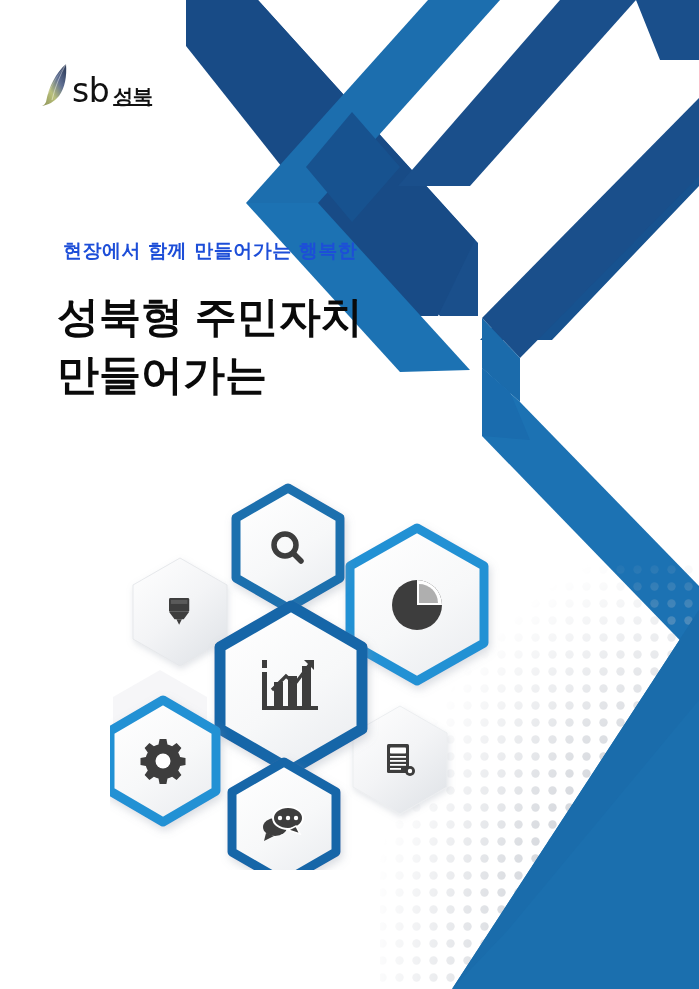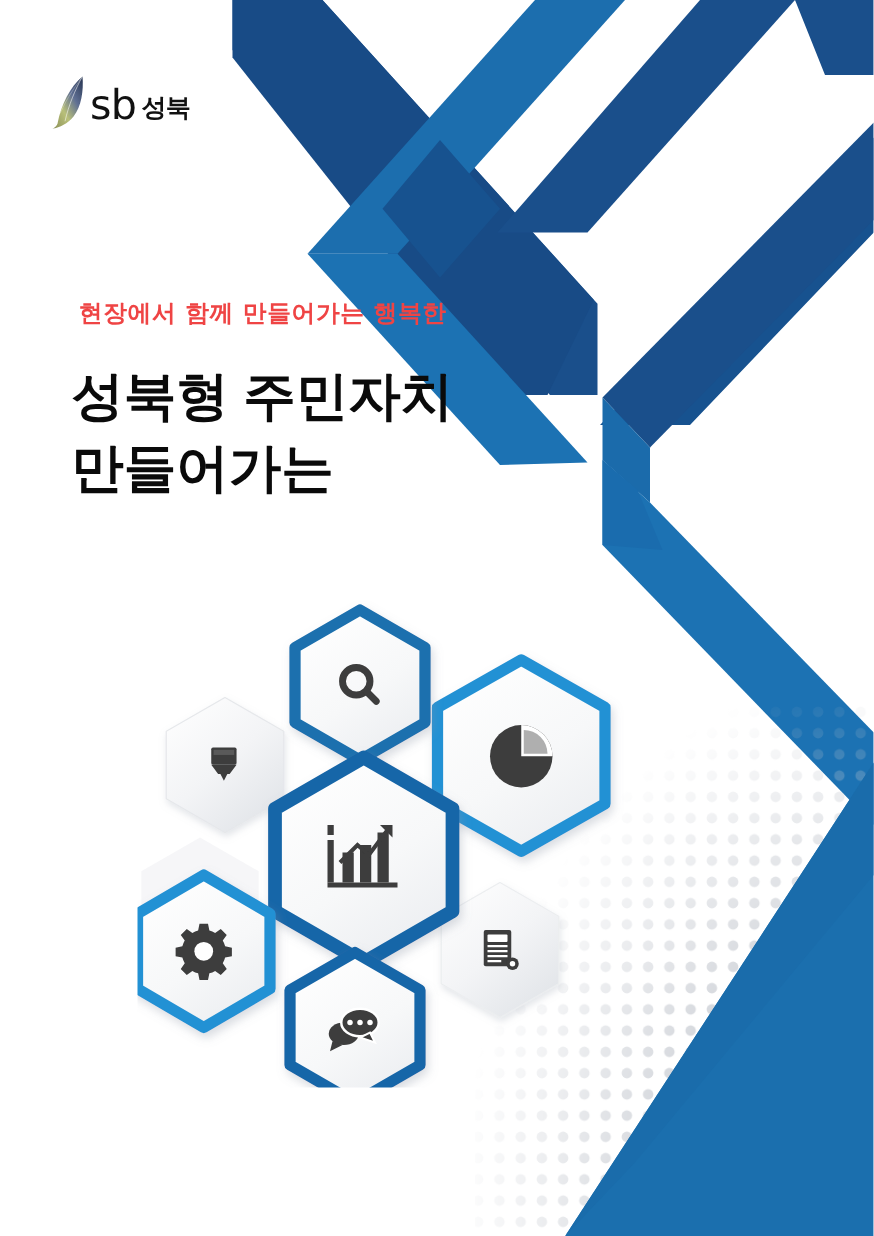--- a/index.html
+++ b/index.html
@@ -25,21 +25,21 @@
     width: 699px; height: 989px;
     pointer-events: none;
   }
 
   
   #logo {
     position: absolute;
     left: 40px;
     top: 58px;
     display: flex;
-    align-items: center;
+    align-items: flex-end;
     height: 48px;
   }
   #logo-mark {
     width: 30px;
     height: 42px;
     margin-right: 2px;
     flex: none;
   }
   #logo-sb {
     font-family: "DejaVu Sans", sans-serif;
@@ -53,34 +53,35 @@
   }
   #logo-ko {
     font-family: "DejaVu Sans", "Liberation Sans", sans-serif;
     font-size: 20px;
     font-weight: 600;
     color: #111111;
     margin-left: 4px;
     position: relative;
     top: 4px;
     letter-spacing: -0.5px;
+    text-decoration: underline;
   }
 
   
   #title-block {
     position: absolute;
     left: 57px;
     top: 238px;
     width: 400px;
   }
   #subtitle {
     font-family: "DejaVu Sans", "Liberation Sans", sans-serif;
     font-size: 19px;
     font-weight: 700;
-    color: #ef4444;
+    color: #1d4ed8;
     letter-spacing: 0.5px;
     margin: 0 0 24px 6px;
     white-space: nowrap;
   }
   .maintitle-line {
     font-family: Liberation Sans, sans-serif;
     font-size: 42px;
     font-weight: 700;
     color: #0a0a0a;
     letter-spacing: 0px;

